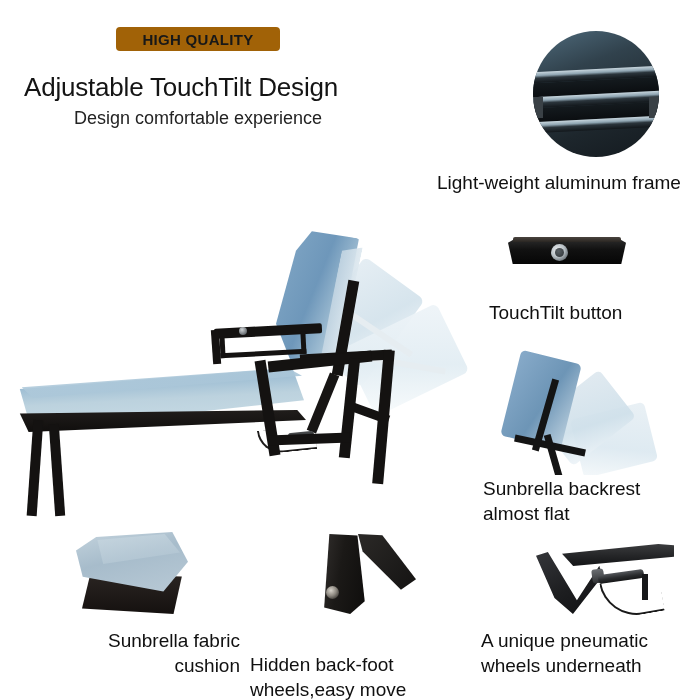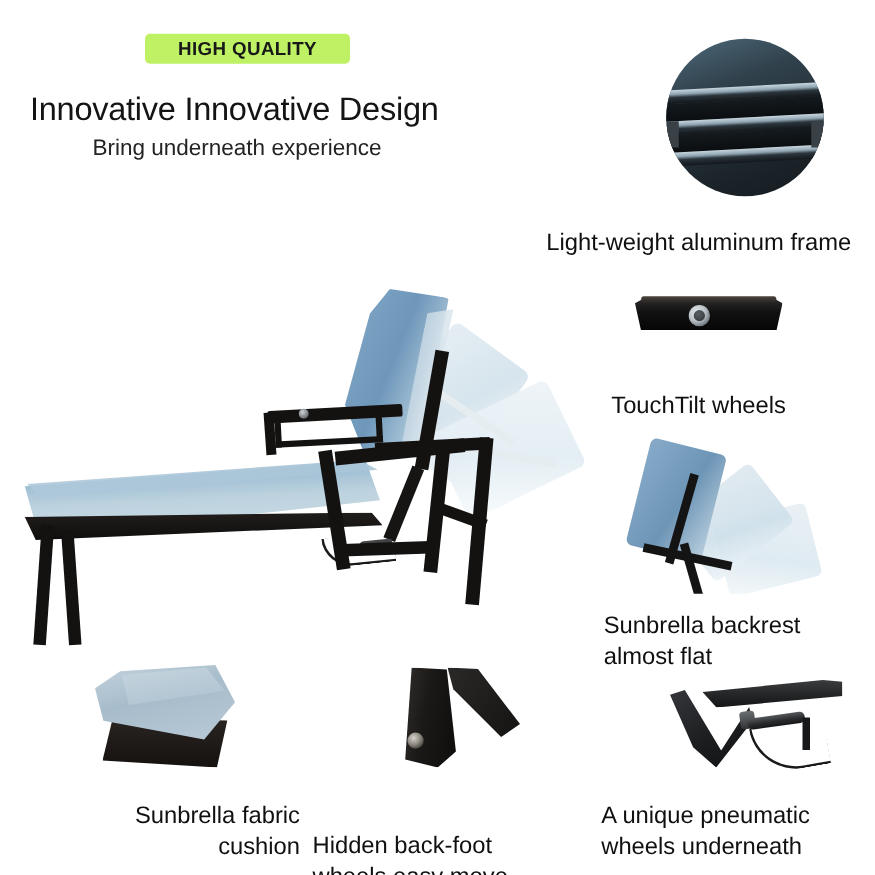--- a/index.html
+++ b/index.html
@@ -17,21 +17,21 @@
     -webkit-font-smoothing: antialiased;
   }
 
   
   .badge {
     position: absolute;
     left: 116px;
     top: 27px;
     width: 164px;
     height: 24px;
-    background: #bef264;
+    background: #a16207;
     border-radius: 4px;
     display: flex;
     align-items: center;
     justify-content: center;
   }
   .badge span {
     font-size: 15px;
     font-weight: 700;
     letter-spacing: 0.3px;
     color: #181818;
@@ -56,21 +56,20 @@
     white-space: nowrap;
   }
 
   
   .caption {
     position: absolute;
     font-size: 19px;
     line-height: 25px;
     font-weight: 400;
     color: #101010;
-    margin-top: 12px;
   }
 
   
   .photo {
     position: absolute;
     overflow: hidden;
   }
 
   
   .alum-circle {
@@ -515,22 +514,22 @@
     transform: rotate(-6deg);
   }
 </style>
 </head>
 <body>
 
 <div class="badge">
   <span>HIGH QUALITY</span>
 </div>
 
-<div class="headline">Innovative Innovative Design</div>
-<div class="subhead">Bring underneath experience</div>
+<div class="headline">Adjustable TouchTilt Design</div>
+<div class="subhead">Design comfortable experience</div>
 
 <div class="product">
 
   <div class="ghost g1"></div>
   <div class="ghost g2"></div>
   <div class="ghost-bar b1"></div>
   <div class="ghost-bar b2"></div>
 
   <div class="backrest"></div>
   <div class="backrest-edge"></div>
@@ -571,21 +570,21 @@
   <div class="tabL"></div>
   <div class="tabR"></div>
 </div>
 <div class="caption" style="left:437px; top:170px; width:258px;">Light-weight aluminum frame</div>
 
 <div class="photo tilt-bar">
   <div class="body"></div>
   <div class="topedge"></div>
   <div class="knob"></div>
 </div>
-<div class="caption" style="left:489px; top:300px; width:200px;">TouchTilt wheels</div>
+<div class="caption" style="left:489px; top:300px; width:200px;">TouchTilt button</div>
 
 <div class="photo backrest-fan">
   <div class="fan-pad p2"></div>
   <div class="fan-pad p1"></div>
   <div class="fan-pad p0"></div>
   <div class="fan-frame bar1"></div>
   <div class="fan-frame bar2"></div>
   <div class="fan-frame bar3"></div>
 </div>
 <div class="caption" style="left:483px; top:476px; width:215px;">Sunbrella backrest almost flat</div>

